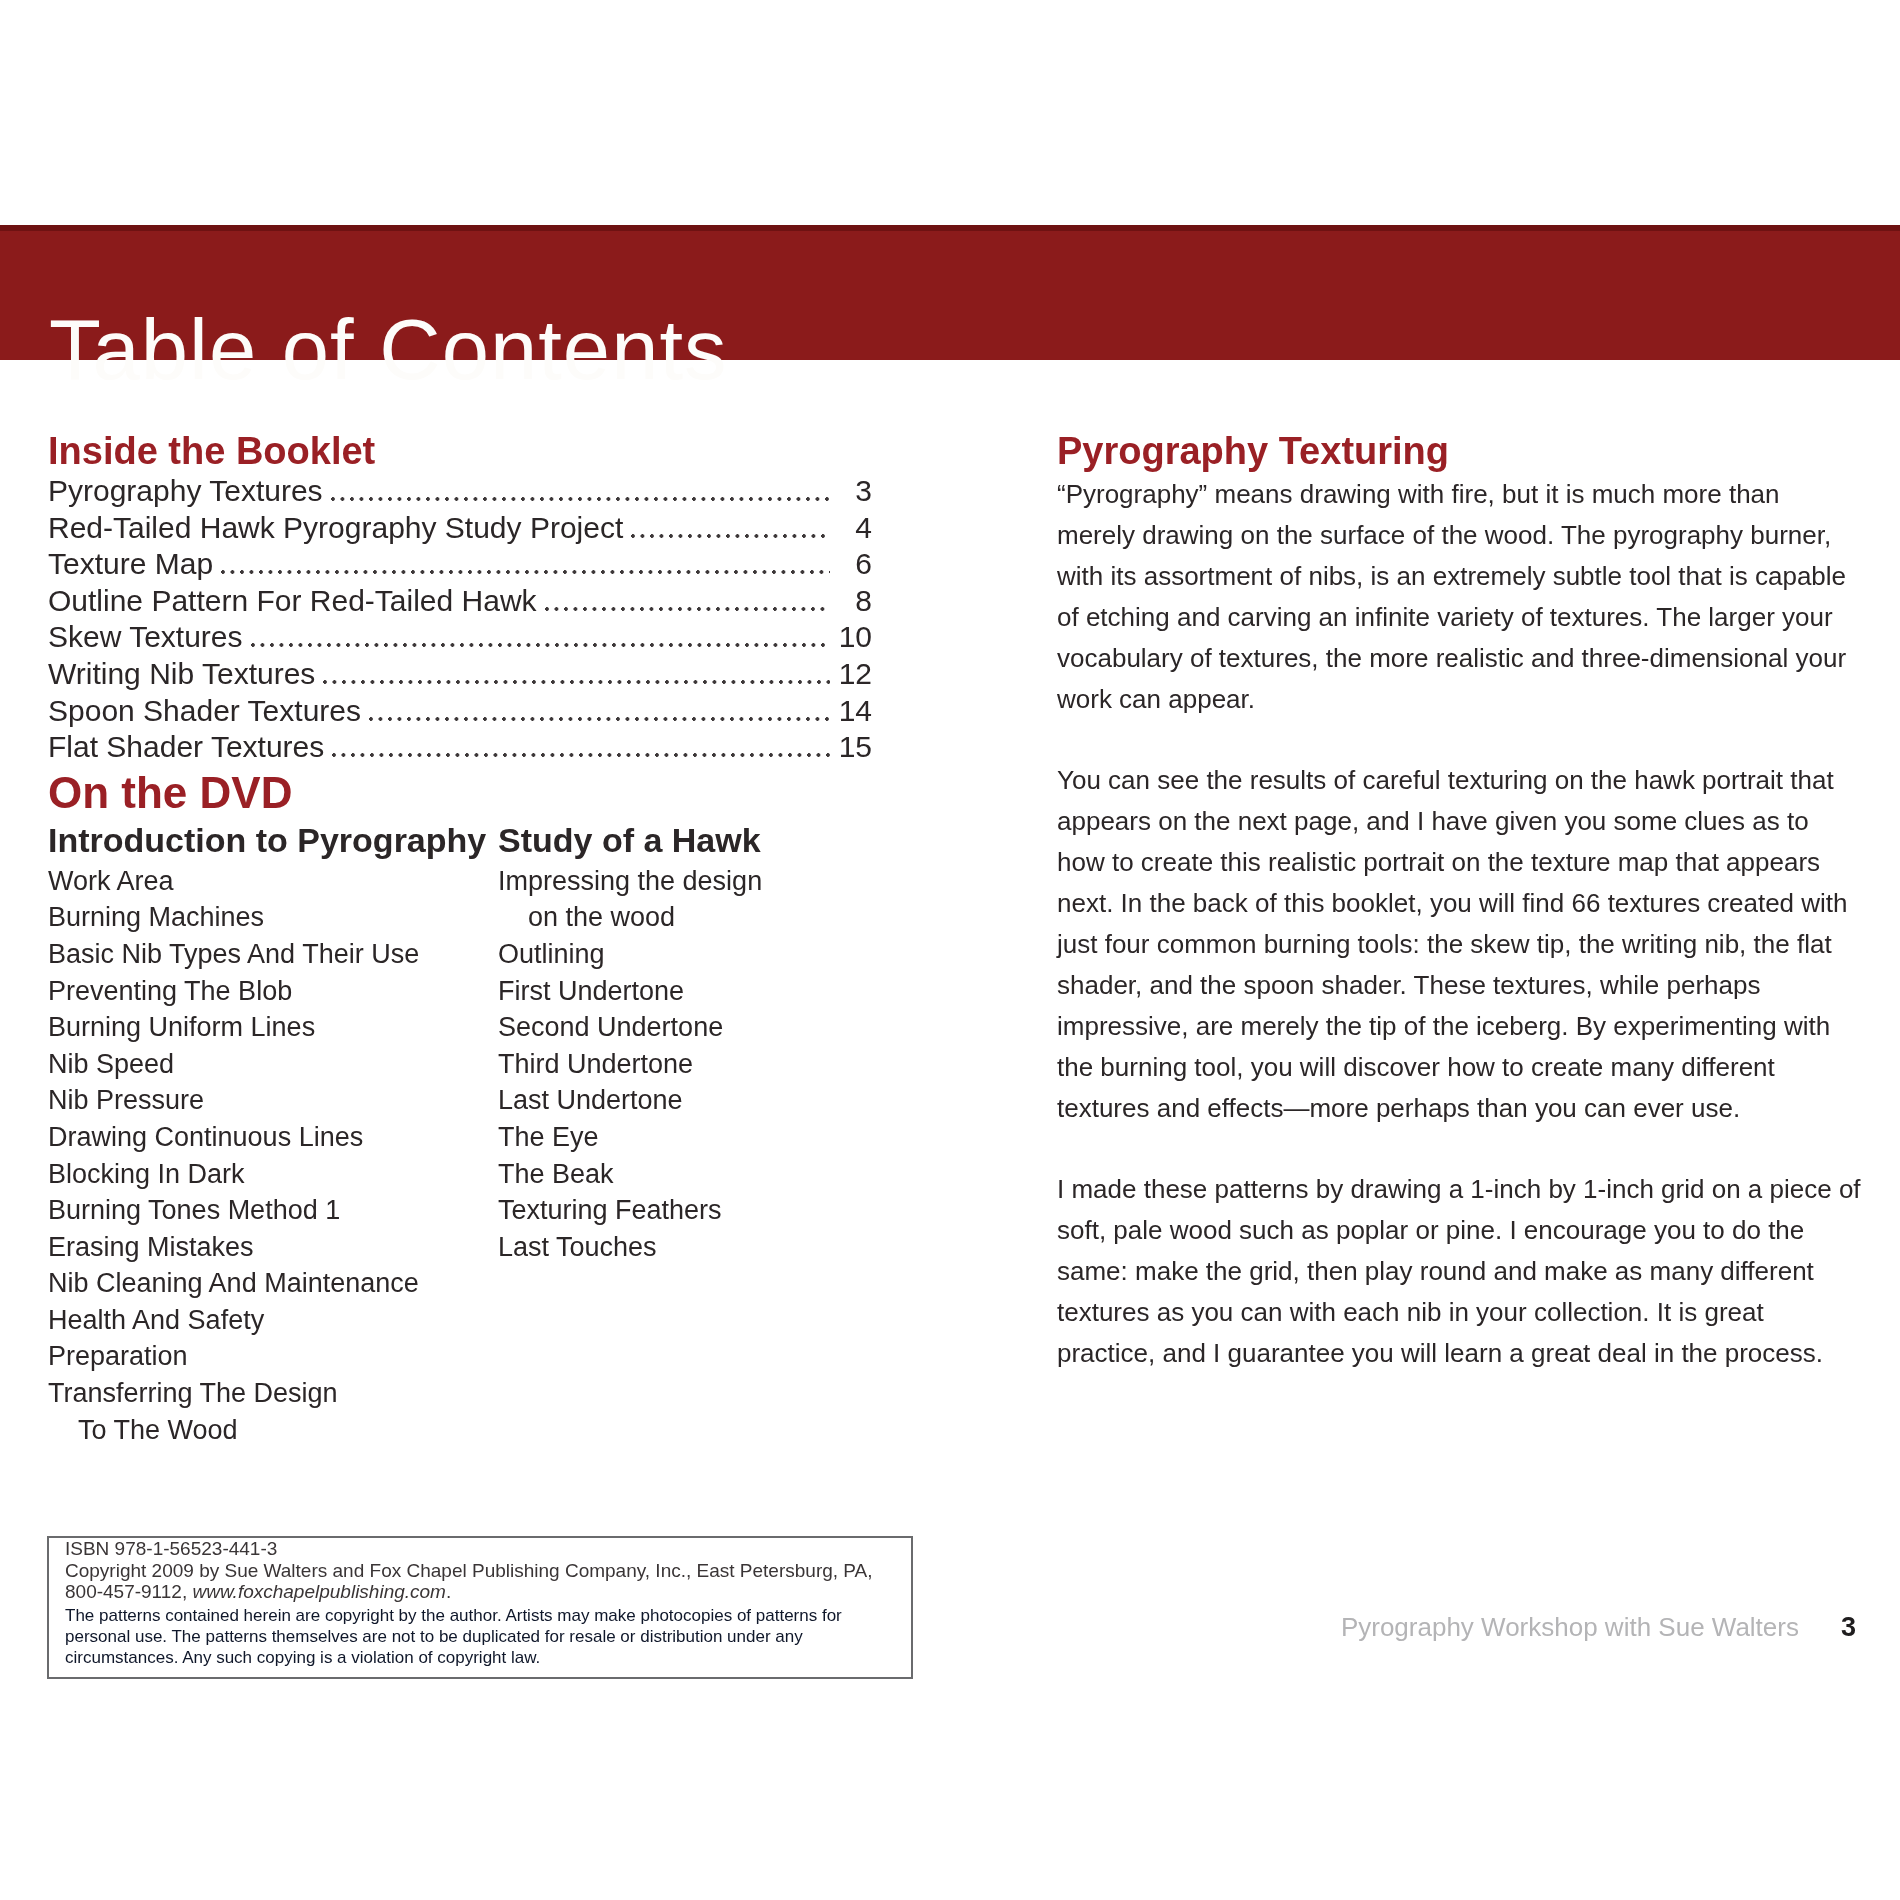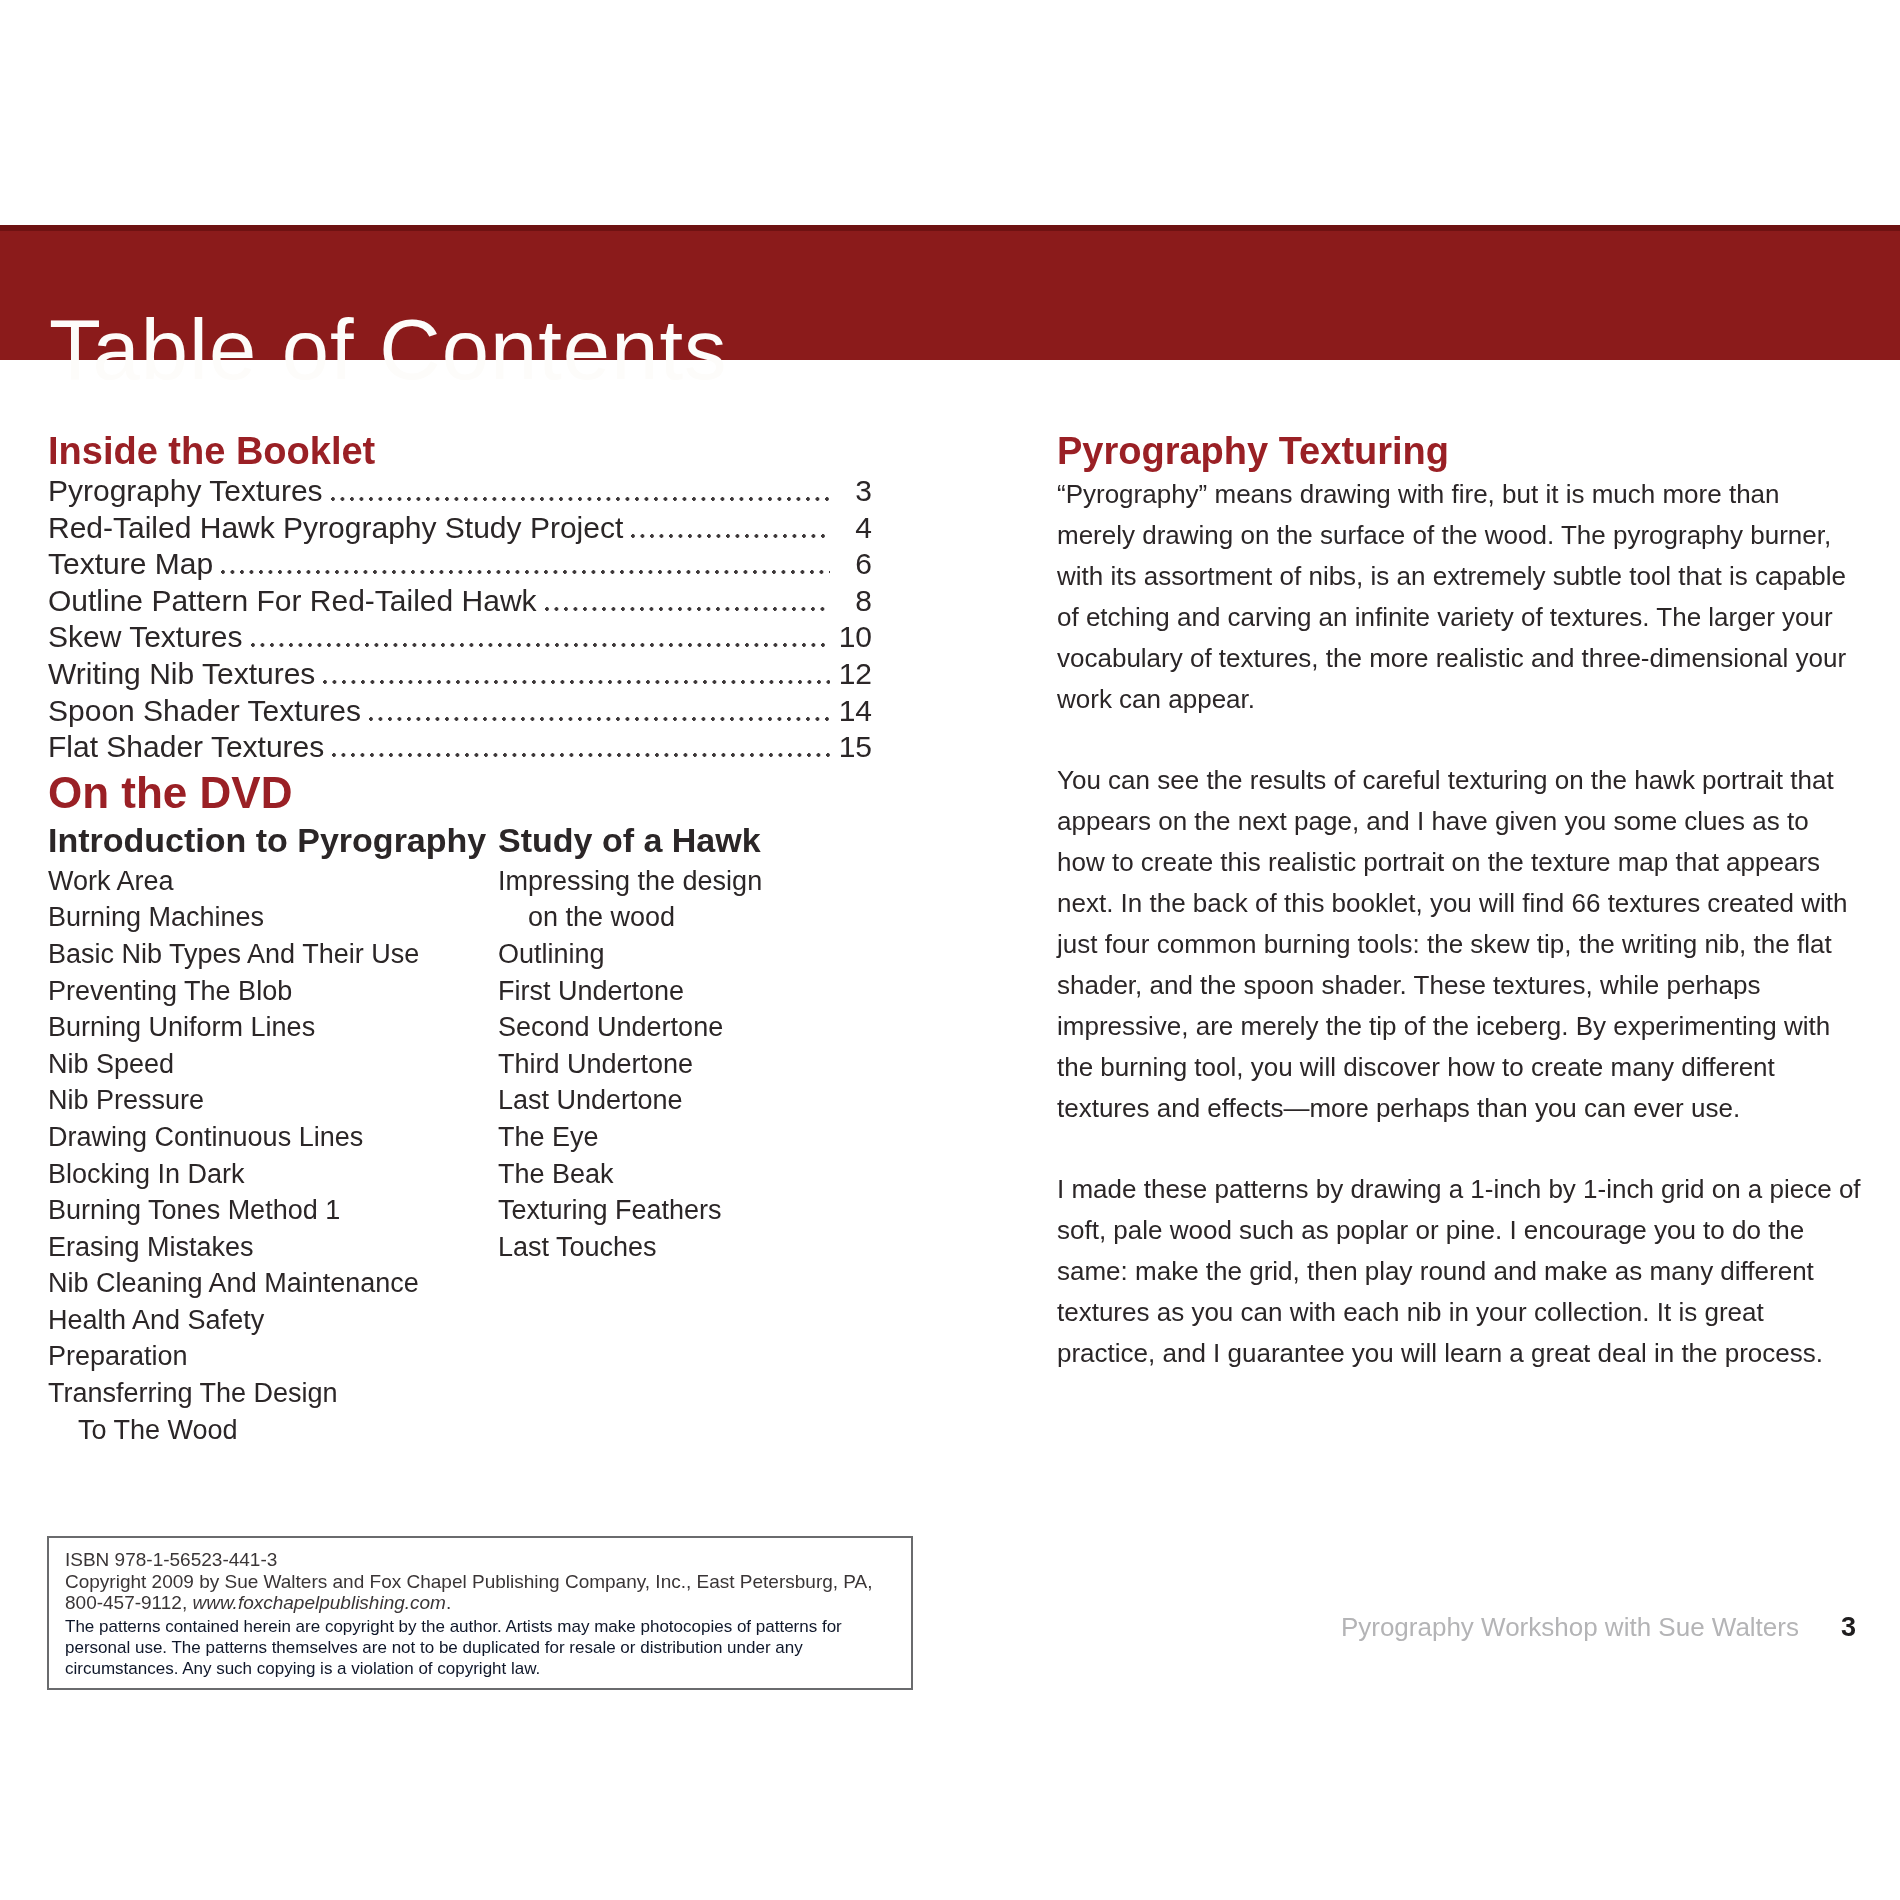--- a/index.html
+++ b/index.html
@@ -57,21 +57,21 @@
     font-size:34px; font-weight:bold; color:#2b2627;
     line-height:42px; margin-bottom:2px; white-space:nowrap;
   }
   .dvd-item { font-size:27px; line-height:36.6px; white-space:nowrap; }
   .dvd-item.cont { padding-left:30px; }
 
   
   .cr-box {
     position:absolute; left:47px; top:1536px; width:866px;
     border:2px solid #6a6b6d;
-    padding:11px 14px 9px 16px;
+    padding:0 14px 9px 16px;
     background:#ffffff;
   }
   .cr-main { font-size:19px; line-height:21.5px; color:#3a3536; }
   .cr-main .site { font-style:italic; }
   .cr-notice { font-size:17px; line-height:21px; color:#0f172a; margin-top:2px; }
 
   
   .right-col {
     position:absolute; left:1057px; top:428px; width:806px;
   }

